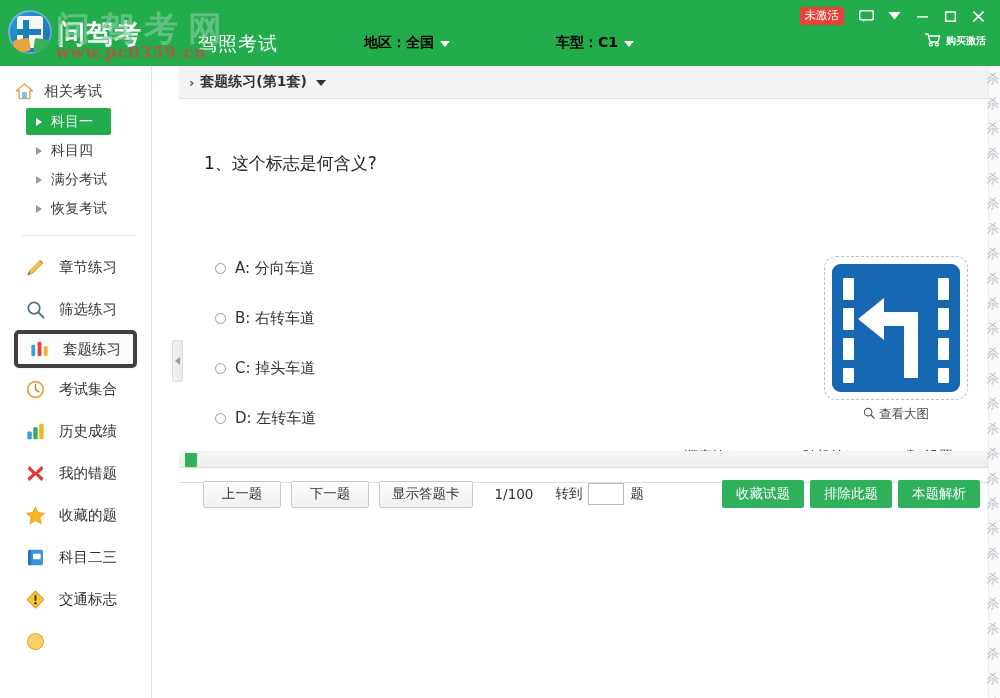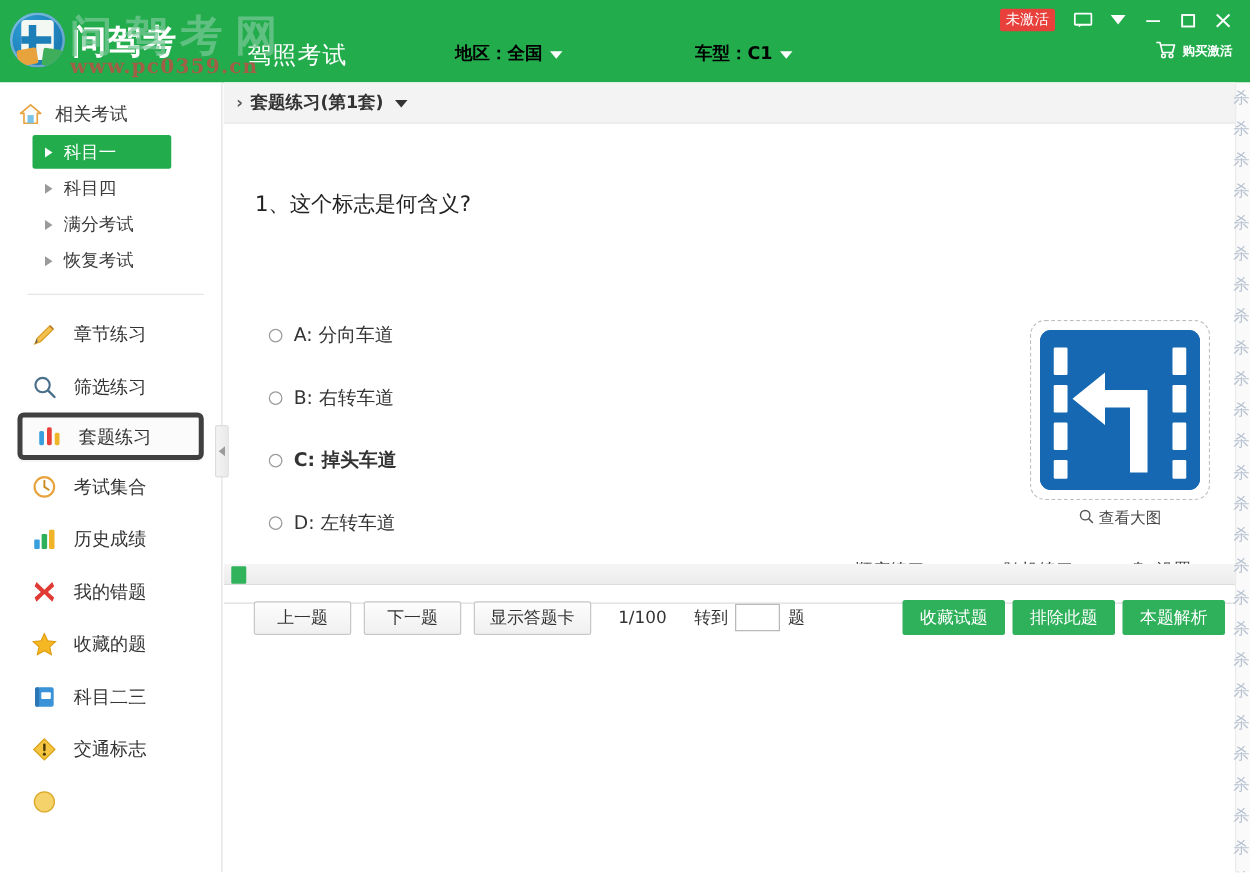--- a/index.html
+++ b/index.html
@@ -84,21 +84,21 @@
     color:rgba(120,200,150,.72); letter-spacing:10px; pointer-events:none;
     white-space:nowrap;
   }
   .wm-url{
     position:absolute; left:56px; top:43px; font-size:16px; font-weight:bold;
     color:rgba(205,70,70,.75); letter-spacing:1px; pointer-events:none;
     font-family:"DejaVu Serif","Liberation Serif",serif; white-space:nowrap;
   }
   
   .sidebar{
-    position:absolute; left:0; top:66px; width:178px; height:632px;
+    position:absolute; left:0; top:66px; width:152px; height:632px;
     background:#ffffff; border-right:1px solid #e2e2e2;
   }
   .sb-row{
     display:flex; align-items:center; height:30px; padding-left:14px; gap:10px;
     font-size:14.5px; color:#3b3b3b; cursor:pointer;
   }
   .sb-top{ margin-top:10px; }
   .sb-ico{ width:20px; height:20px; display:flex; align-items:center; justify-content:center; flex:0 0 20px;}
   .sb-sub{
     display:flex; align-items:center; height:27px; margin:2px 40px 0 26px;
@@ -469,21 +469,21 @@
     <div class="q-title">1、这个标志是何含义?</div>
 
     <div class="opt" style="top:160px;">
       <span class="radio"></span>
       <span>A: 分向车道</span>
     </div>
     <div class="opt" style="top:210px;">
       <span class="radio"></span>
       <span>B: 右转车道</span>
     </div>
-    <div class="opt" style="top:260px;font-weight:bold;">
+    <div class="opt" style="top:260px;">
       <span class="radio"></span>
       <span>C: 掉头车道</span>
     </div>
     <div class="opt" style="top:310px;">
       <span class="radio"></span>
       <span>D: 左转车道</span>
     </div>
 
     <div class="sign-box">
       <div class="sign-dash"></div>

